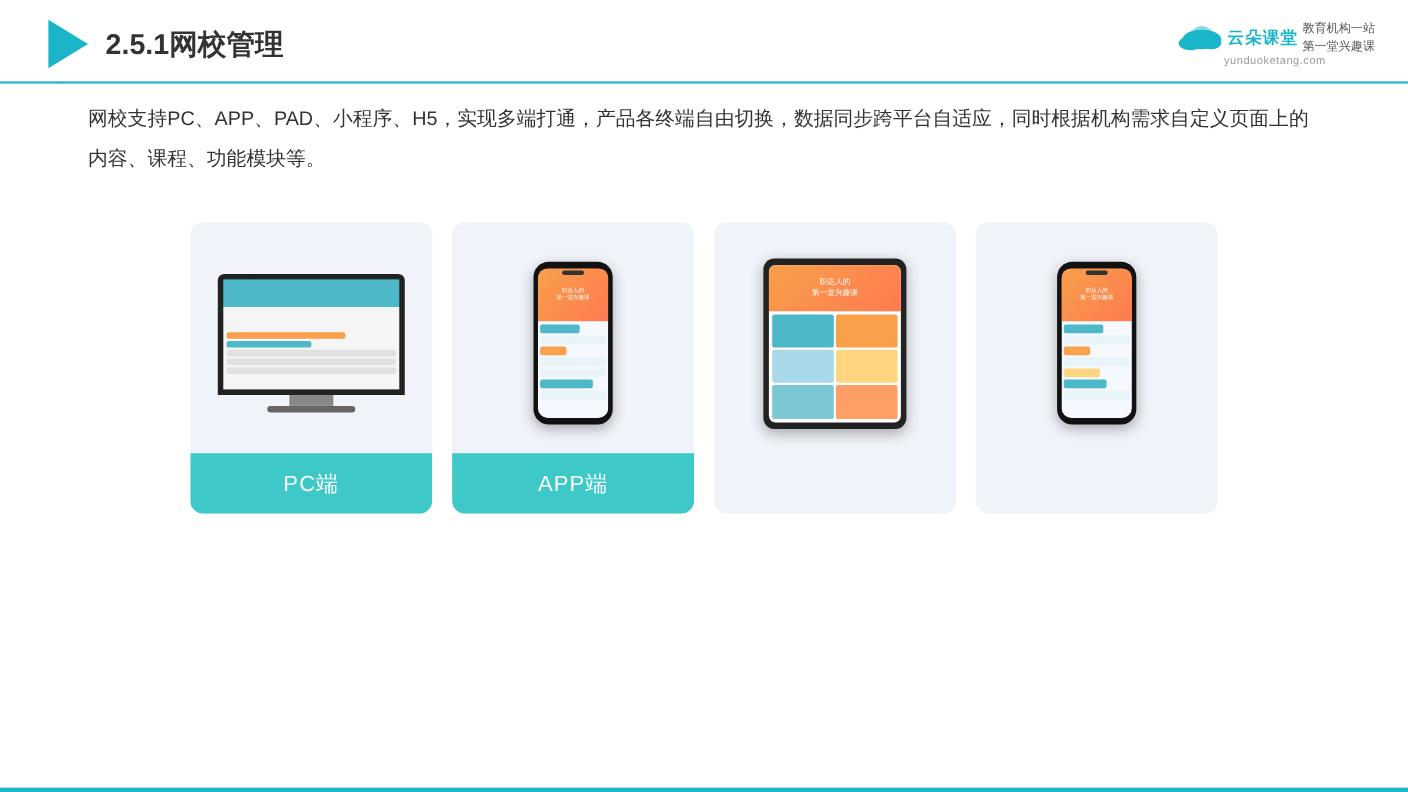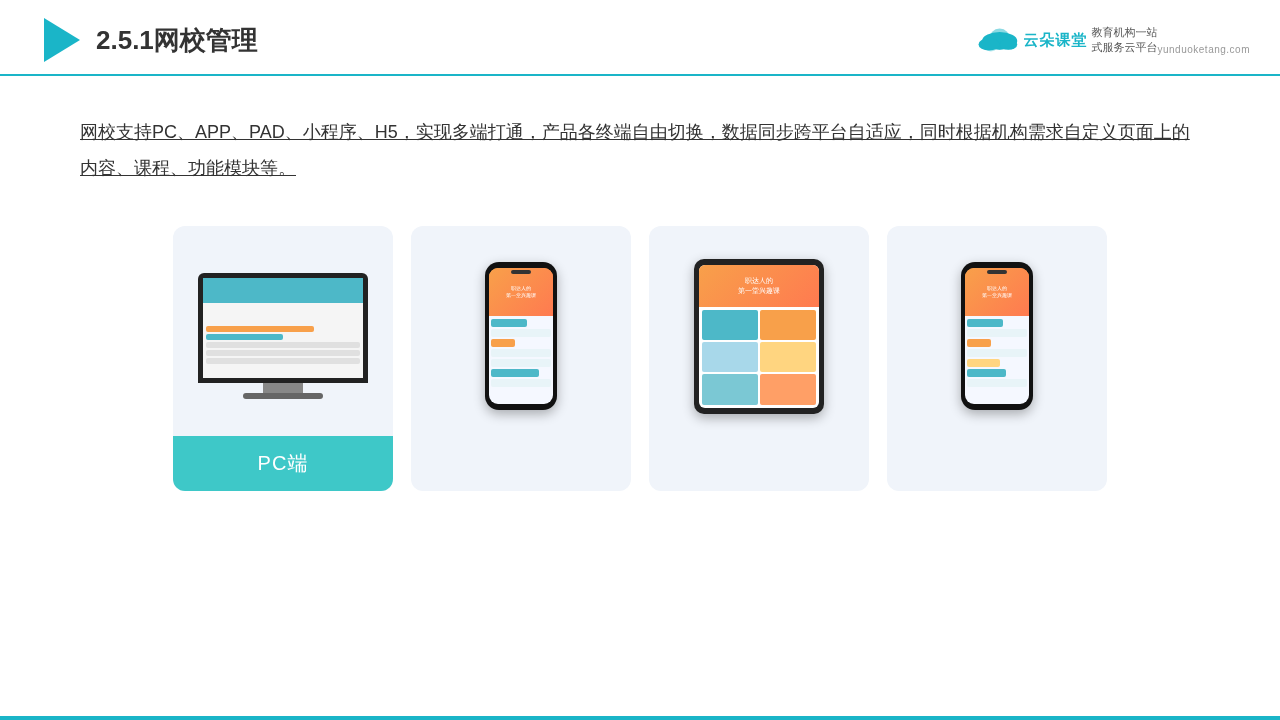--- a/index.html
+++ b/index.html
@@ -37,22 +37,22 @@
       font-weight: bold;
       color: #333;
     }
     .header-right {
       display: flex;
       align-items: center;
       gap: 8px;
     }
     .brand-logo {
       display: flex;
-      flex-direction: row;
-      align-items: flex-end;
+      flex-direction: column;
+      align-items: center;
     }
     .brand-cloud {
       display: flex;
       align-items: center;
       gap: 4px;
     }
     .cloud-icon-svg {
       width: 44px;
       height: 28px;
     }
@@ -69,25 +69,24 @@
     }
     .brand-slogan {
       font-size: 11px;
       color: #555;
       text-align: right;
       line-height: 1.4;
     }
 
     
     .description {
-      padding: 38px 80px 20px 80px;
+      padding: 14px 80px 20px 80px;
       font-size: 18px;
       color: #333;
       line-height: 2;
-      text-decoration: underline;
     }
 
     
     .cards-container {
       display: flex;
       gap: 18px;
       padding: 10px 60px 20px 60px;
       justify-content: center;
       margin-top: 10px;
     }
@@ -315,21 +314,21 @@
         <svg class="cloud-icon-svg" viewBox="0 0 50 30">
           <circle cx="18" cy="18" r="10" fill="#1ab5c8" opacity="0.3"></circle>
           <circle cx="28" cy="14" r="12" fill="#1ab5c8" opacity="0.5"></circle>
           <circle cx="38" cy="18" r="8" fill="#1ab5c8" opacity="0.3"></circle>
           <ellipse cx="28" cy="16" rx="20" ry="10" fill="#1ab5c8"></ellipse>
           <ellipse cx="16" cy="20" rx="12" ry="7" fill="#1ab5c8"></ellipse>
           <ellipse cx="38" cy="20" rx="10" ry="6" fill="#1ab5c8"></ellipse>
         </svg>
         <span class="brand-name">云朵课堂</span>
         <span class="brand-slogan" style="white-space:pre-line;font-size:11px;color:#555;line-height:1.4;">教育机构一站
-式服务云平台</span>
+第一堂兴趣课</span>
       </div>
       <span class="brand-url">yunduoketang.com</span>
     </div>
   </div>
 </div>
 
 <div class="description">
   <p>网校支持PC、APP、PAD、小程序、H5，实现多端打通，产品各终端自由切换，数据同步跨平台自适应，同时根据机构需求自定义页面上的内容、课程、功能模块等。</p>
 </div>
 
@@ -370,20 +369,21 @@
               <div class="phone-row orange"></div>
               <div class="phone-row"></div>
               <div class="phone-row"></div>
               <div class="phone-row accent" style="width:80%"></div>
               <div class="phone-row"></div>
             </div>
           </div>
         </div>
       </div>
     </div>
+    <div class="card-label">APP端</div>
   </div>
 
   <div class="card">
     <div class="card-image-area">
       <div class="device-pad">
         <div class="pad-screen">
           <div class="pad-screen-inner">
             <div class="pad-header">
               <div class="pad-header-text">职达人的<br>第一堂兴趣课</div>
             </div>

